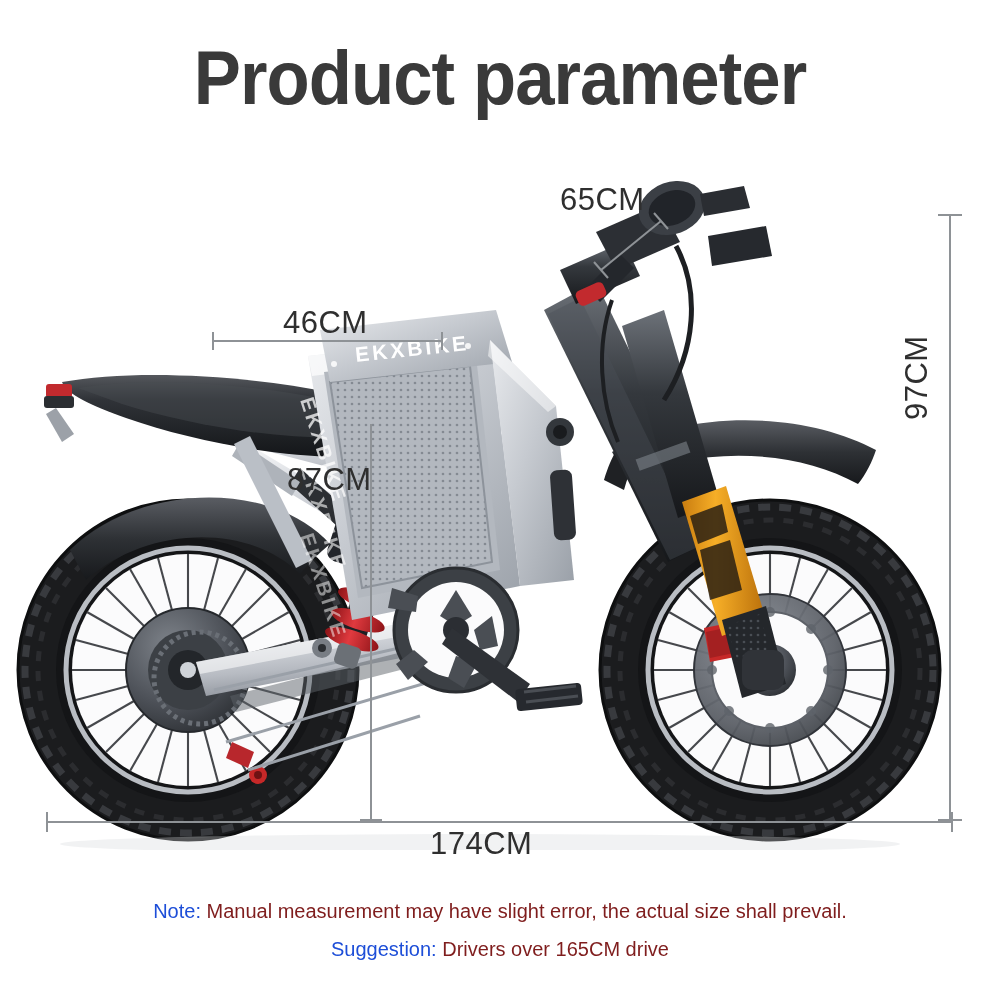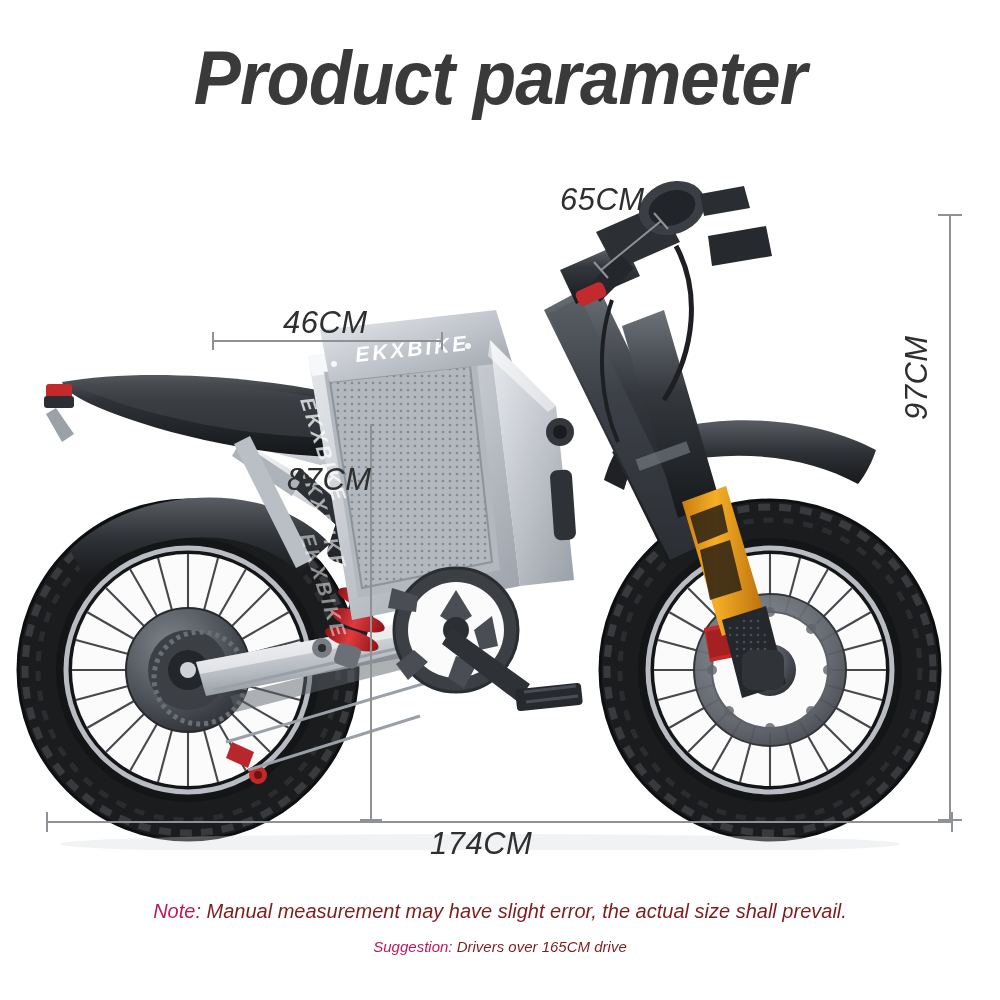--- a/index.html
+++ b/index.html
@@ -7,21 +7,20 @@
     padding: 0;
     background: #ffffff;
   }
   #page {
     position: relative;
     width: 1000px;
     height: 1000px;
     background: #ffffff;
     overflow: hidden;
     font-family: "Liberation Sans", sans-serif;
-    font-style: italic;
     -webkit-font-smoothing: antialiased;
   }
 
   
   #title {
     position: absolute;
     left: 0;
     top: 34px;
     width: 1000px;
     text-align: center;
@@ -78,23 +77,23 @@
 
   
   .note-line {
     position: absolute;
     width: 1000px;
     text-align: center;
     font-family: "Liberation Sans", sans-serif;
     white-space: nowrap;
   }
   #note-1 { left: 0; top: 900px; font-size: 20px; }
-  #note-2 { left: 0; top: 938px; font-size: 15px; }
+  #note-2 { left: 0; top: 938px; font-size: 20px; }
   .note-key {
-    color: #be185d;
+    color: #1d4ed8;
     font-weight: 500;
   }
   .note-val {
     color: #7f1d1d;
     font-weight: 400;
   }
 </style>
 </head>
 <body>
 

